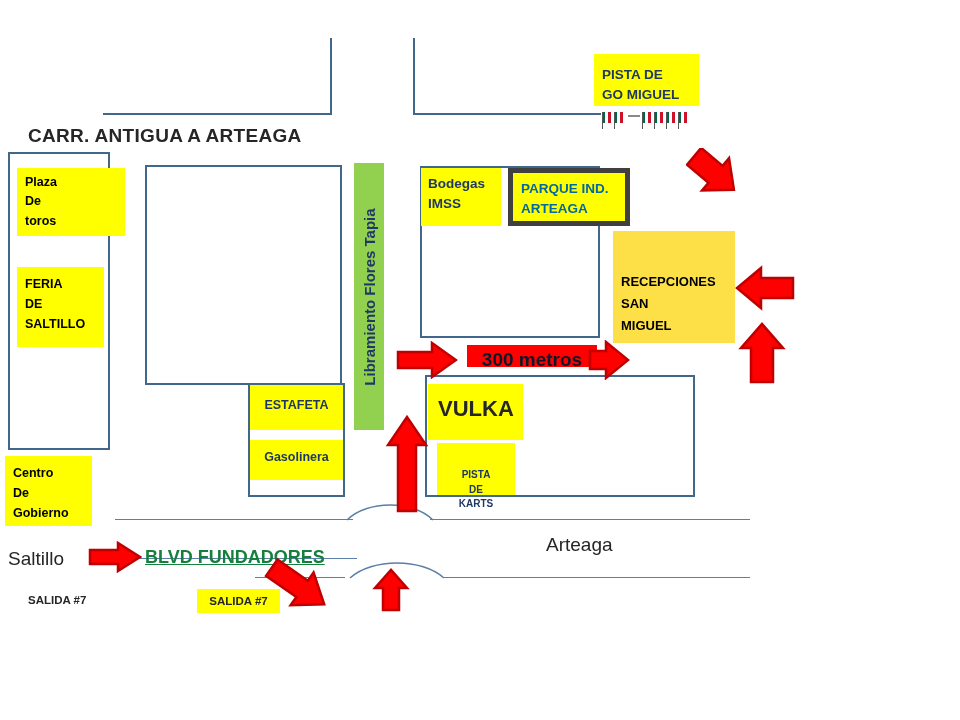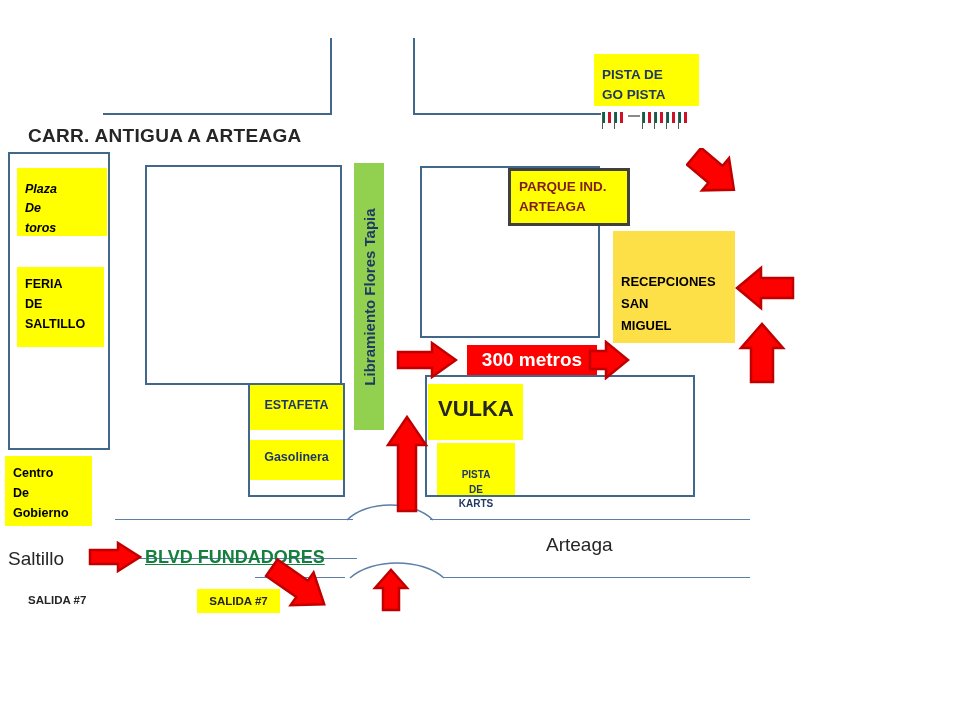--- a/index.html
+++ b/index.html
@@ -48,25 +48,24 @@
   #carr-antigua-label {
     left: 28px; top: 125px;
     font-size: 19px;
     letter-spacing: 0.3px;
     color: #262626;
     font-weight: bold;
     white-space: nowrap;
   }
   #plaza-de-toros {
     left: 17px; top: 168px;
-    width: 90px; height: 68px;
+    width: 108px; height: 68px;
     font-size: 12.5px;
-    padding: 12px 8px;
+    padding: 5px 8px;
     line-height: 1.55;
-    font-style: italic;
   }
   #feria-de-saltillo {
     left: 17px; top: 267px;
     width: 87px; height: 80px;
     font-size: 12.5px;
     padding: 7px 8px;
     line-height: 1.6;
   }
   #centro-de-gobierno {
     left: 5px; top: 456px;
@@ -97,22 +96,22 @@
     padding: 6px 7px;
     line-height: 1.45;
     color: #1f3864;
   }
   #parque-ind {
     left: 508px; top: 168px;
     width: 122px; height: 58px;
     font-size: 13.5px;
     padding: 6px 8px;
     line-height: 1.45;
-    color: #7f1d1d;
-    border: 3px solid #404040;
+    color: #0369a1;
+    border: 5px solid #404040;
   }
   #recepciones {
     left: 613px; top: 231px;
     width: 122px; height: 112px;
     background: #fde047;
     color: #000000;
     font-weight: bold;
     font-size: 13px;
     padding: 40px 8px 0 8px;
     line-height: 1.7;
@@ -159,23 +158,23 @@
     width: 78px; height: 52px;
     font-size: 10px;
     text-align: center;
     padding-top: 25px;
     line-height: 1.45;
     color: #1f3864;
     box-sizing: border-box;
   }
   #metros-banner {
     left: 467px; top: 345px;
-    width: 130px; height: 30px;
+    width: 130px; height: 22px;
     background: #ff0000;
-    color: #ffffff;
+    color: #0f172a;
     font-size: 19px;
     font-weight: bold;
     text-align: center;
     line-height: 30px;
   }
   #blvd-fundadores {
     left: 145px; top: 547px;
     font-size: 18px;
     font-weight: bold;
     color: #15803d;
@@ -276,29 +275,33 @@
     <div>DE</div>
     <div>SALTILLO</div>
   </div>
 
   <div class="abs yellow-box" id="centro-de-gobierno">
     <div>Centro</div>
     <div>De</div>
     <div>Gobierno</div>
   </div>
 
+  <div class="abs yellow-box" id="bodegas-imss">
+    <div>Bodegas</div>
+    <div>IMSS</div>
+  </div>
 
   <div class="abs yellow-box" id="parque-ind">
     <div>PARQUE IND.</div>
     <div>ARTEAGA</div>
   </div>
 
   <div class="abs yellow-box" id="pista-go-karts">
     <div>PISTA DE</div>
-    <div>GO PISTA</div>
+    <div>GO MIGUEL</div>
   </div>
 
   <div class="abs" style="left:602px; top:112px; width:100px; height:22px;">
     <div class="flag" style="left:0px; top:0px;">
       <div class="fg">
           <span style="background:#006847"></span>
           <span style="background:#ffffff"></span>
           <span style="background:#ce1126"></span>
         </div>
       <div class="pole"></div>

